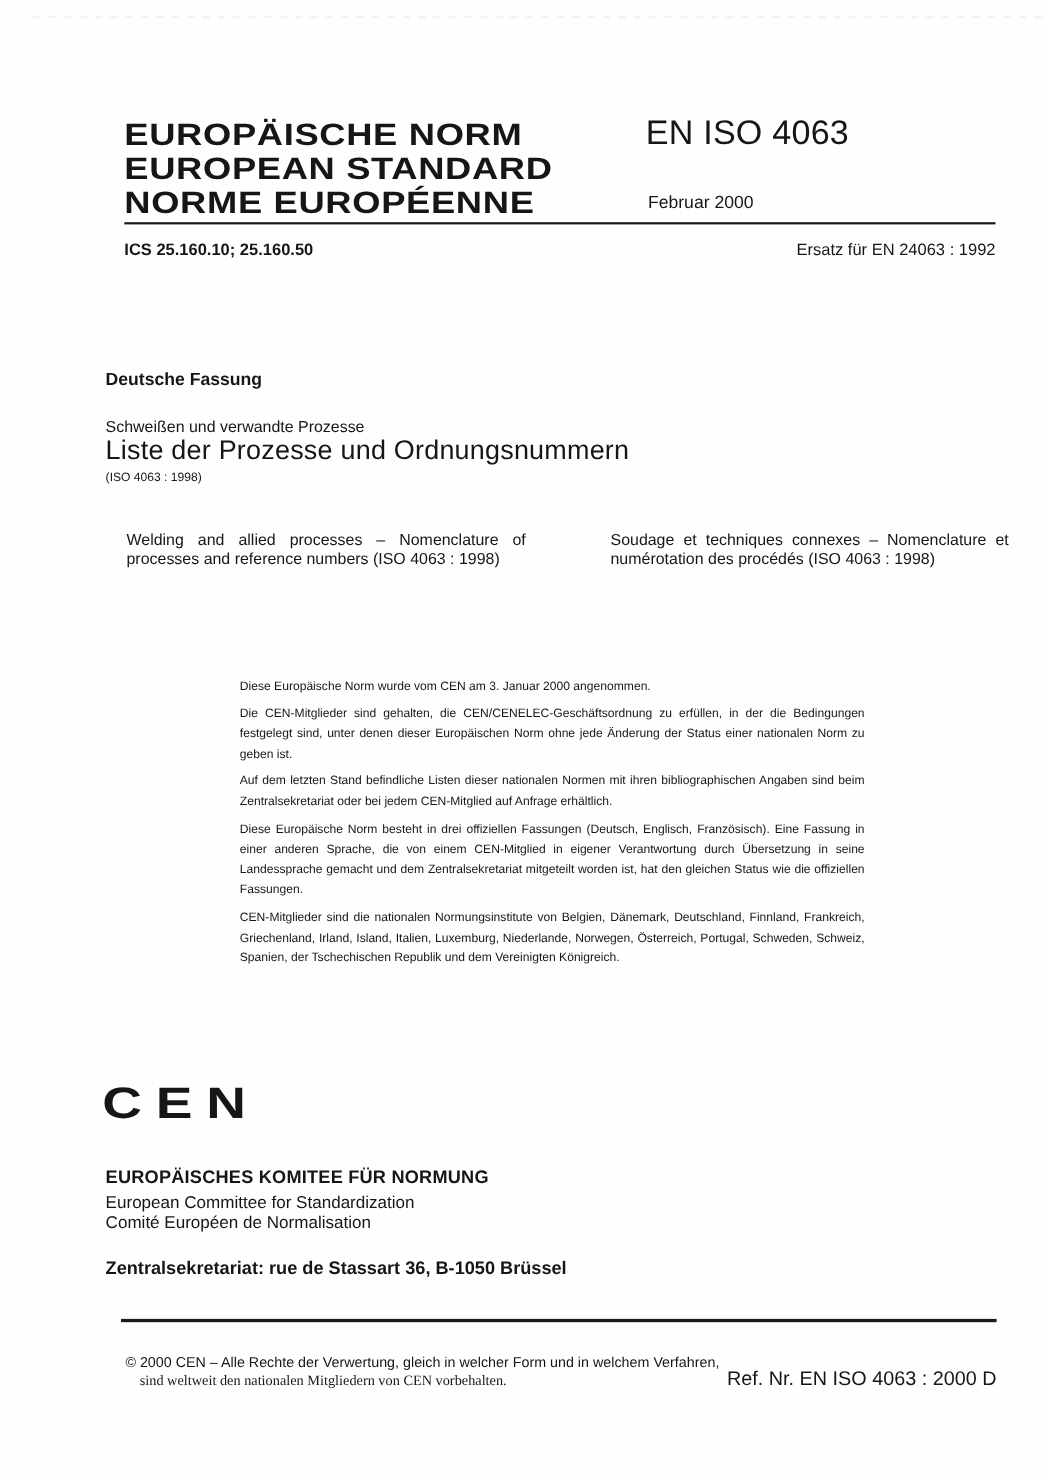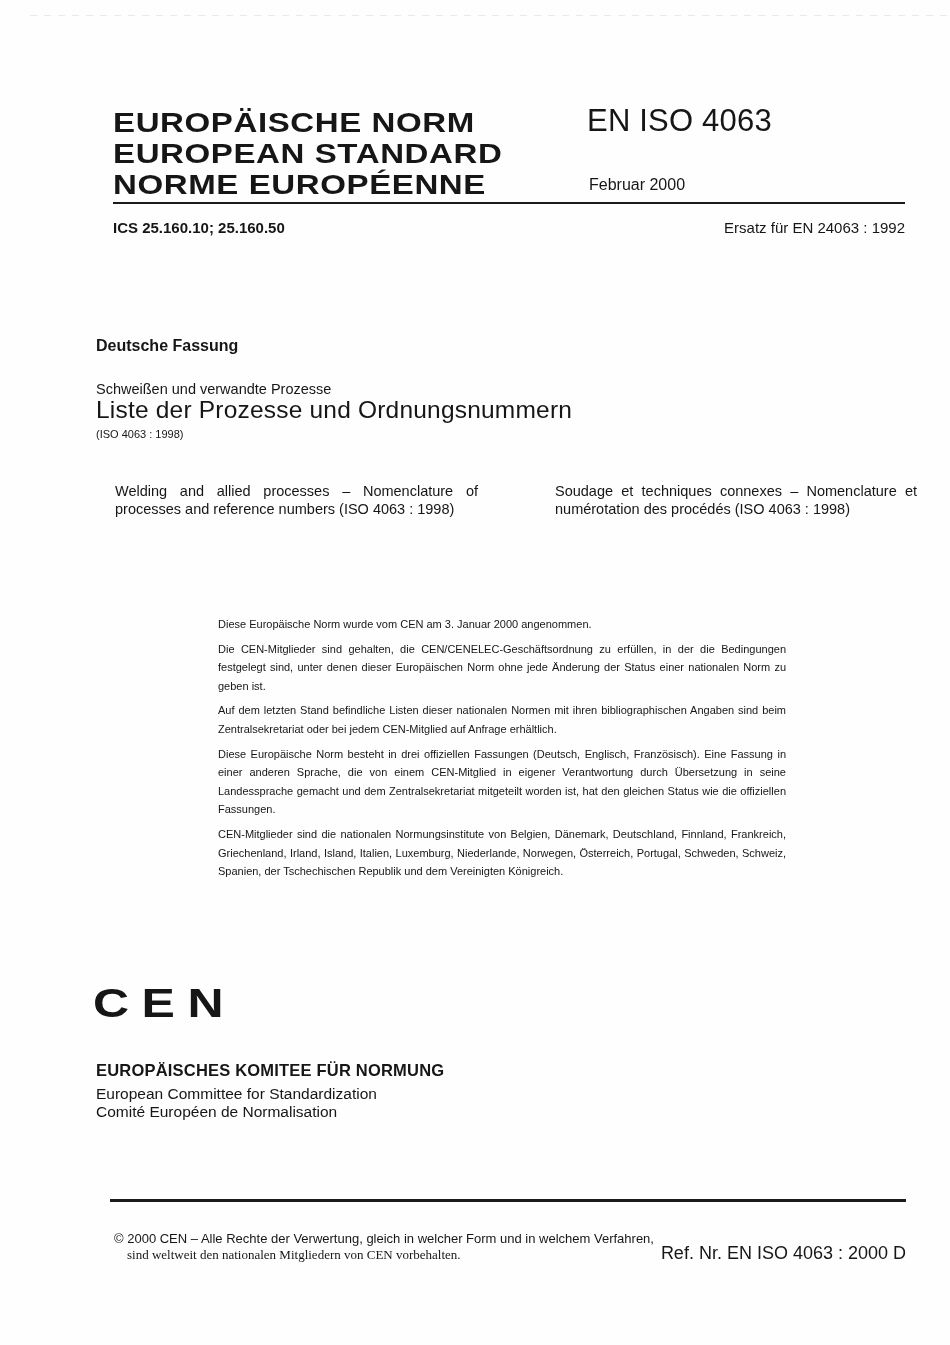--- a/index.html
+++ b/index.html
@@ -109,20 +109,21 @@
     <p>Diese Europäische Norm besteht in drei offiziellen Fassungen (Deutsch, Englisch, Französisch). Eine Fassung in einer anderen Sprache, die von einem CEN-Mitglied in eigener Verantwortung durch Übersetzung in seine Landessprache gemacht und dem Zentralsekretariat mitgeteilt worden ist, hat den gleichen Status wie die offiziellen Fassungen.</p>
     <p>CEN-Mitglieder sind die nationalen Normungsinstitute von Belgien, Dänemark, Deutschland, Finnland, Frankreich, Griechenland, Irland, Island, Italien, Luxemburg, Niederlande, Norwegen, Österreich, Portugal, Schweden, Schweiz, Spanien, der Tschechischen Republik und dem Vereinigten Königreich.</p>
   </div>
 
   <div class="center-col cen-logo-wrap">
     <span class="cen-logo">CEN</span>
   </div>
   <div class="center-col committee-de">EUROPÄISCHES KOMITEE FÜR NORMUNG</div>
   <div class="center-col committee-en">European Committee for Standardization</div>
   <div class="center-col committee-fr">Comité Européen de Normalisation</div>
+  <div class="center-col secretariat">Zentralsekretariat: rue de Stassart 36, B-1050 Brüssel</div>
 
   <div class="rule-bottom"></div>
   <div class="footer-copyright">
     <div class="line1">© 2000 CEN – Alle Rechte der Verwertung, gleich in welcher Form und in welchem Verfahren,</div>
     <div class="line2">sind weltweit den nationalen Mitgliedern von CEN vorbehalten.</div>
   </div>
   <div class="footer-ref">Ref. Nr. EN ISO 4063 : 2000 D</div>
 
 </div>
 

